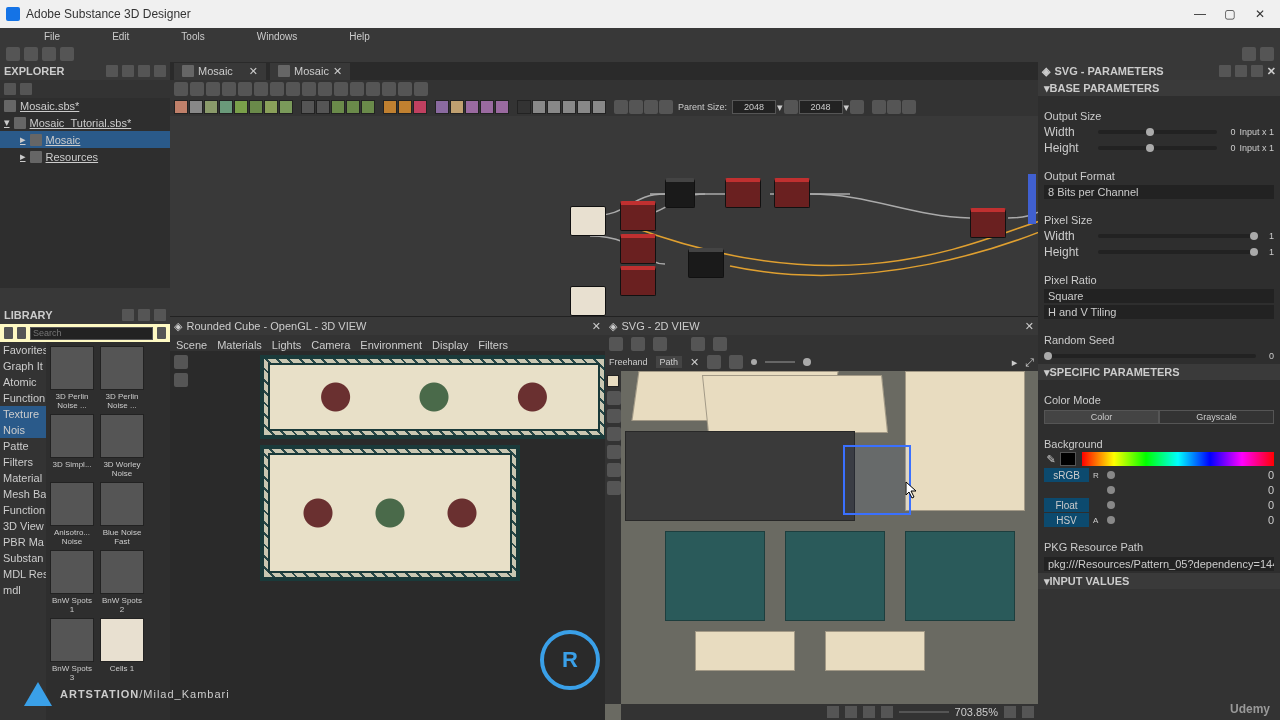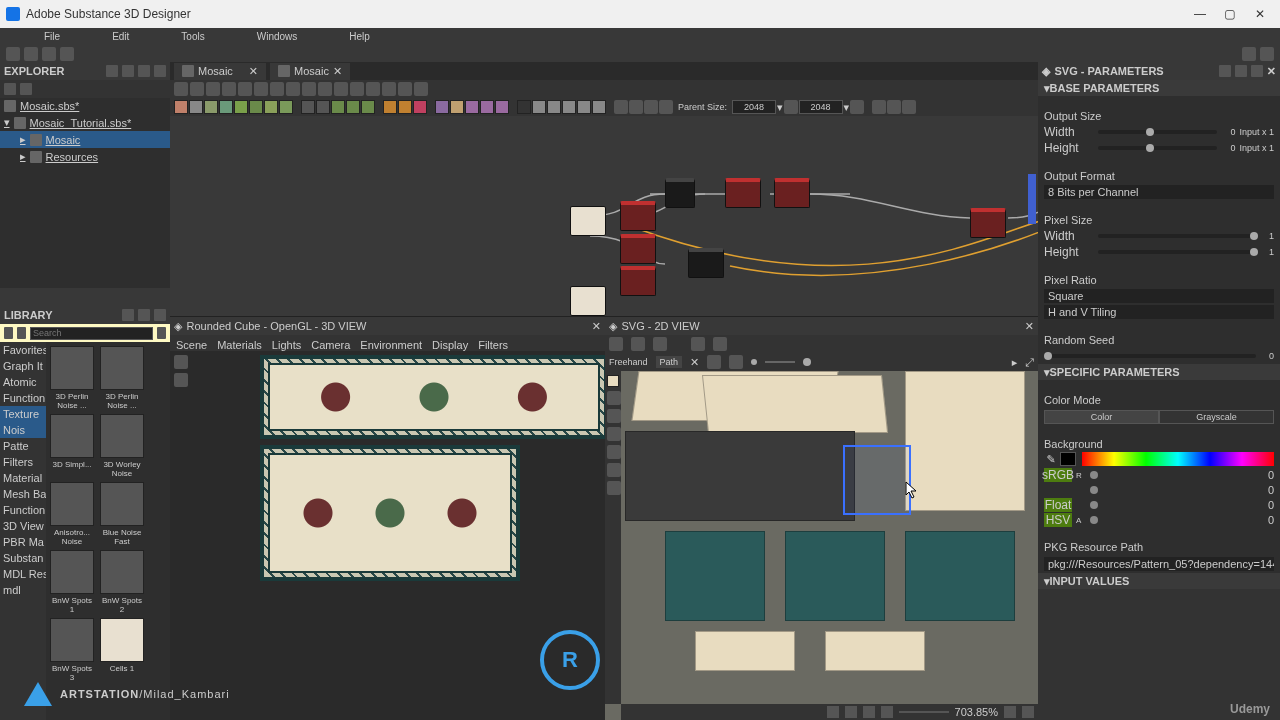--- a/index.html
+++ b/index.html
@@ -111,21 +111,21 @@
 .prop-val { font-size: 9px; width: 14px; text-align: right; }
 .prop-unit { font-size: 9px; }
 .prop-dropdown { flex: 1; height: 14px; background: #222; padding: 0 4px; font-size: 9px; display: flex; align-items: center; color: #777; }
 .prop-subheader { display: flex; justify-content: space-between; padding: 2px 6px; font-size: 9px; margin-top: 12px; }
 .prop-subheader .icons { display: flex; gap: 4px; }
 .color-strip { height: 14px; background: linear-gradient(90deg, #f00, #ff0, #0f0, #0ff, #00f, #f0f, #f00); margin: 2px 6px; }
 .color-swatch-black { width: 16px; height: 14px; background: #000; border: 1px solid #555; display: inline-block; margin-right: 4px; }
 .eyedrop { width: 14px; height: 14px; display: inline-flex; align-items: center; justify-content: center; }
 .mode-btns { display: flex; flex-direction: column; gap: 1px; margin: 2px 6px; }
 .mode-row { display: flex; gap: 4px; align-items: center; }
-.mode-btn { width: 28px; height: 14px; background: #4d7c0f; font-size: 12px; display: flex; align-items: center; justify-content: center; }
+.mode-btn { width: 45px; height: 14px; background: #0c4a6e; font-size: 10px; display: flex; align-items: center; justify-content: center; }
 .mode-label { font-size: 8px; width: 10px; }
 .mode-knob { width: 8px; height: 8px; border-radius: 50%; background: #888; }
 .path-input { margin: 2px 6px; height: 14px; background: #222; padding: 0 4px; font-size: 8px; display: flex; align-items: center; overflow: hidden; white-space: nowrap; }
 .toggle-pair { display: flex; margin: 2px 6px; }
 .toggle-pair div { flex: 1; height: 14px; background: #333; border: 1px solid #555; display: flex; align-items: center; justify-content: center; font-size: 9px; }
 .toggle-pair div.active { background: #444; }
 
 
 .wm-as { position: absolute; left: 24px; bottom: 14px; font-size: 26px; font-weight: bold; color: #fff; letter-spacing: 1px; display: flex; align-items: center; gap: 8px; }
 .wm-as .tri { width: 0; height: 0; border-left: 14px solid transparent; border-right: 14px solid transparent; border-bottom: 24px solid #3aa0e8; }

